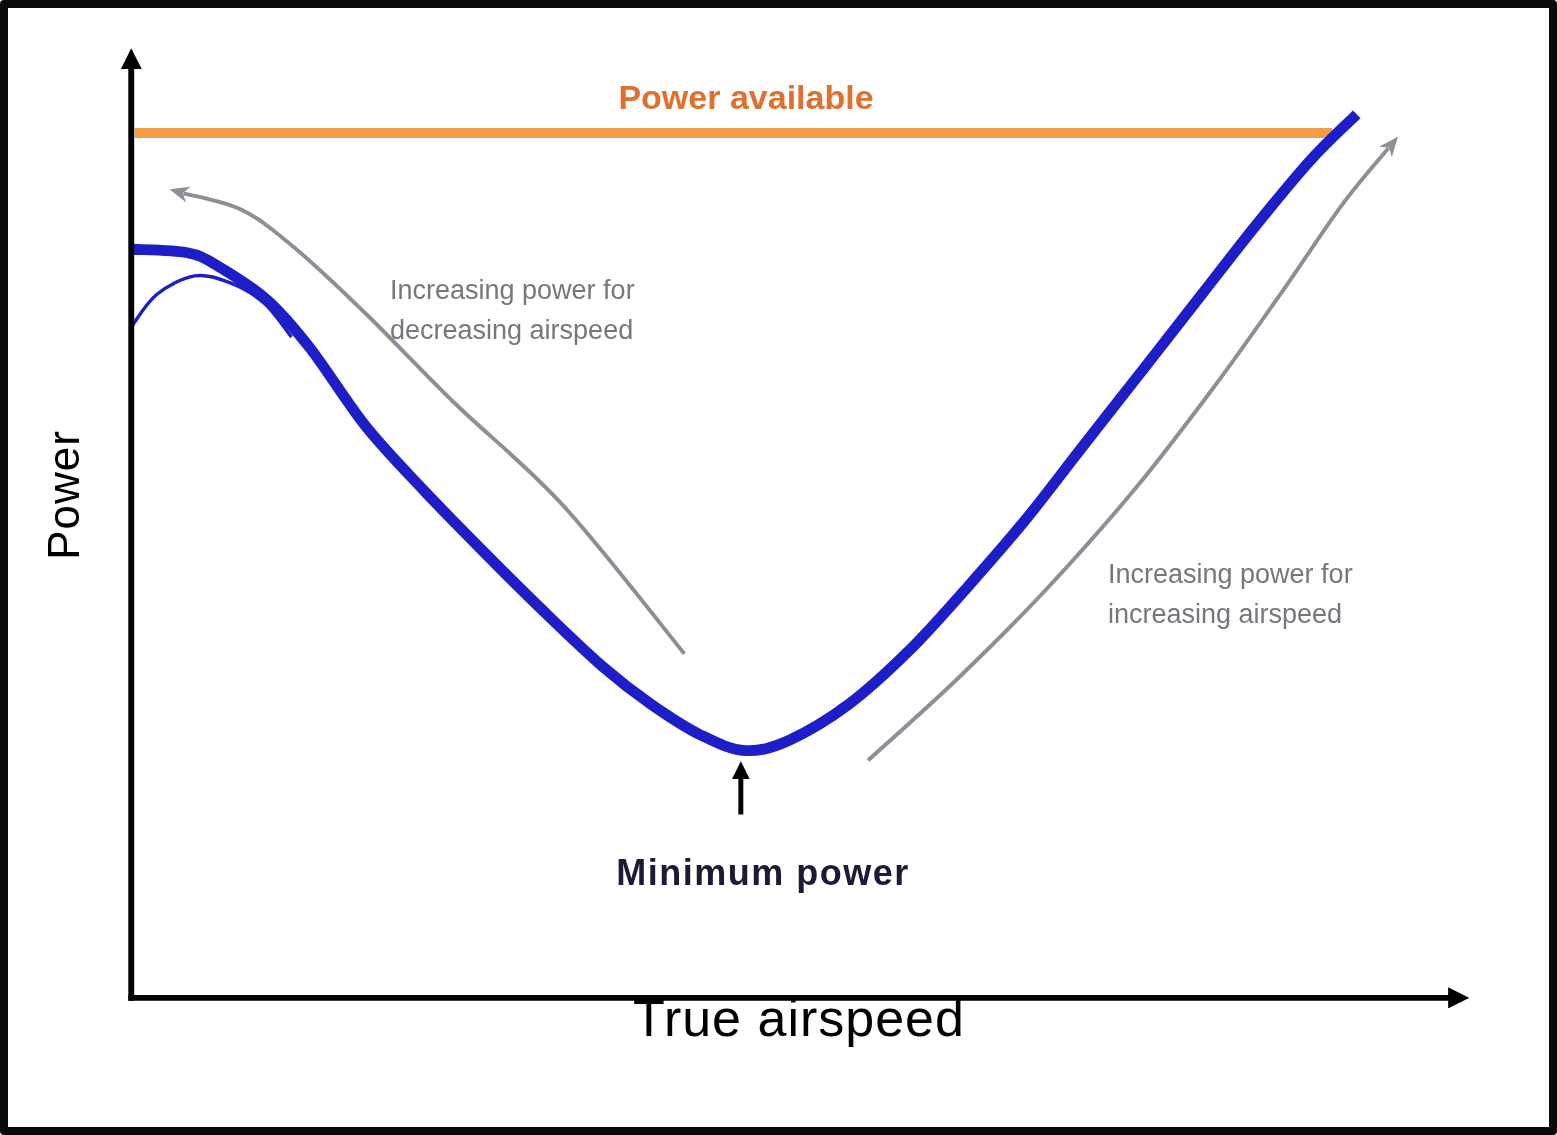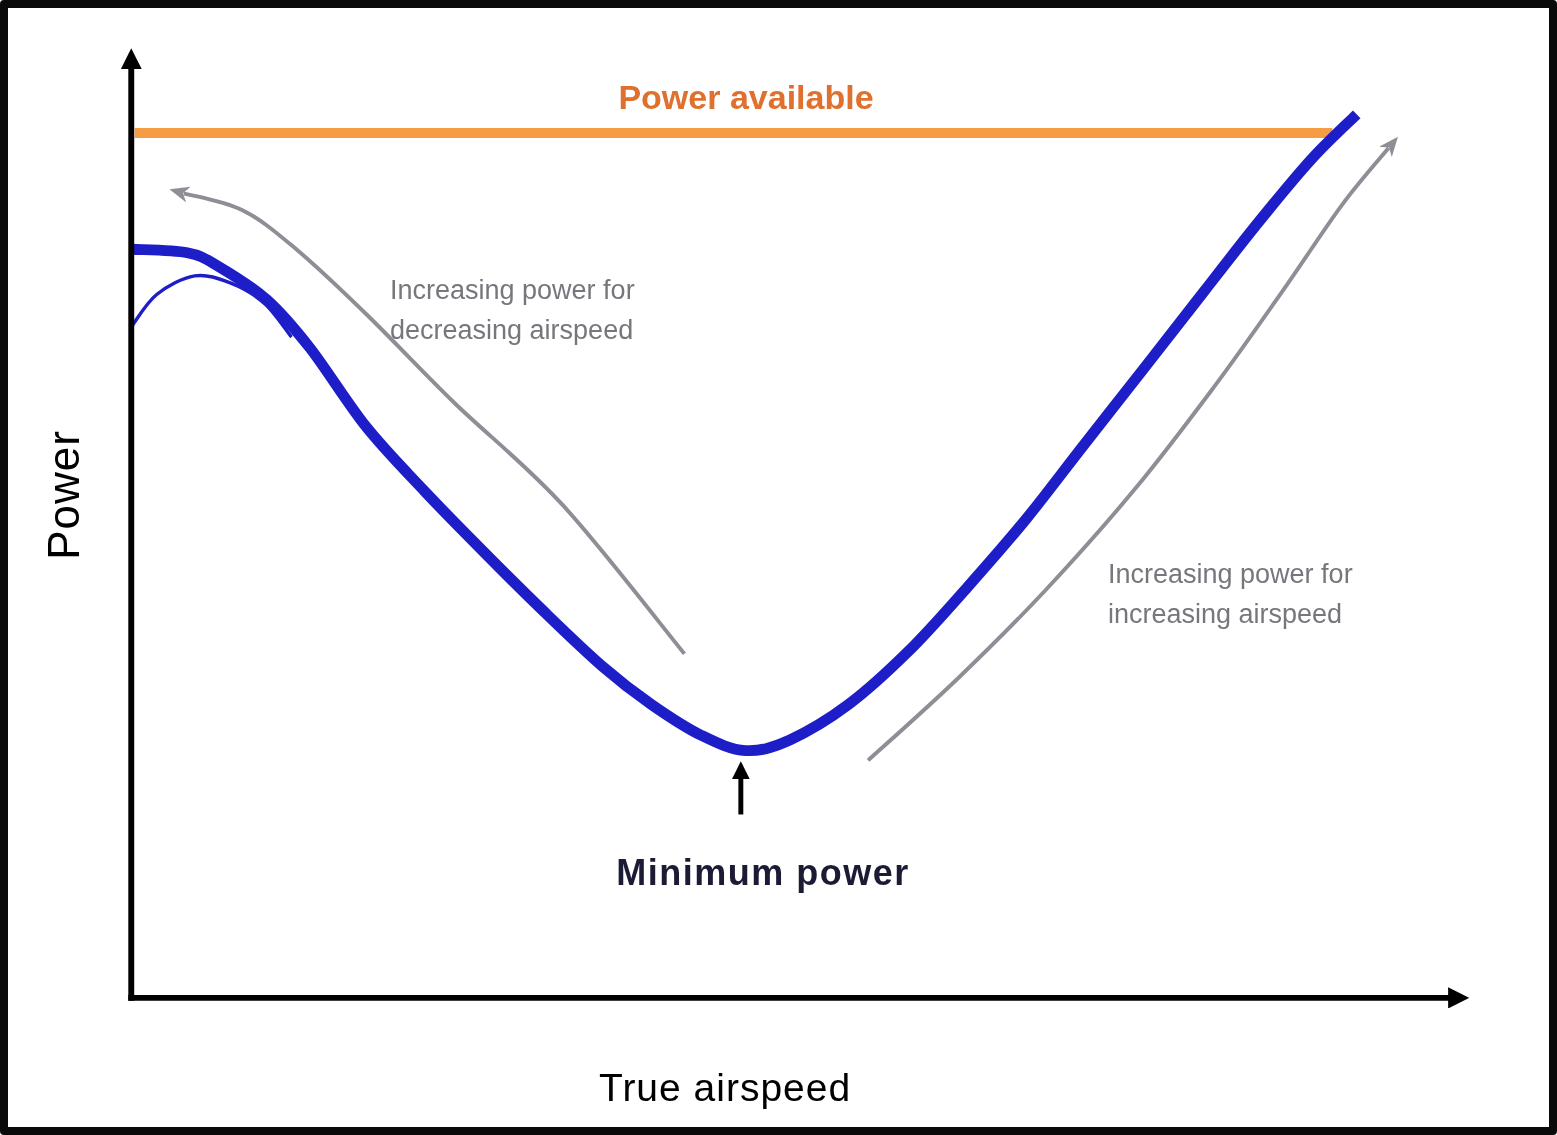--- a/index.html
+++ b/index.html
@@ -25,22 +25,22 @@
   }
   .lbl-inc-dec{left:382px;top:262px;}
   .lbl-inc-inc{left:1100px;top:546px;}
   .lbl-minimum{
     left:555px;top:816px;width:400px;text-align:center;
     font-size:36px;font-weight:bold;letter-spacing:1.5px;
     color:var(--min-text,#1b1b35);
     margin-top:28px;
   }
   .lbl-xaxis{
-    left:591px;top:1058px;width:400px;text-align:left;
-    font-size:39px;color:var(--axis-col,#000);letter-spacing:1px;
+    left:591px;top:980px;width:400px;text-align:center;
+    font-size:52px;color:var(--axis-col,#000);letter-spacing:1px;
   }
   .lbl-yaxis{
     left:-93px;top:461px;width:300px;height:52px;text-align:center;
     font-size:44px;color:var(--axis-col,#000);
     transform:rotate(-90deg);letter-spacing:1px;
   }
 </style>
 </head>
 <body>
 

